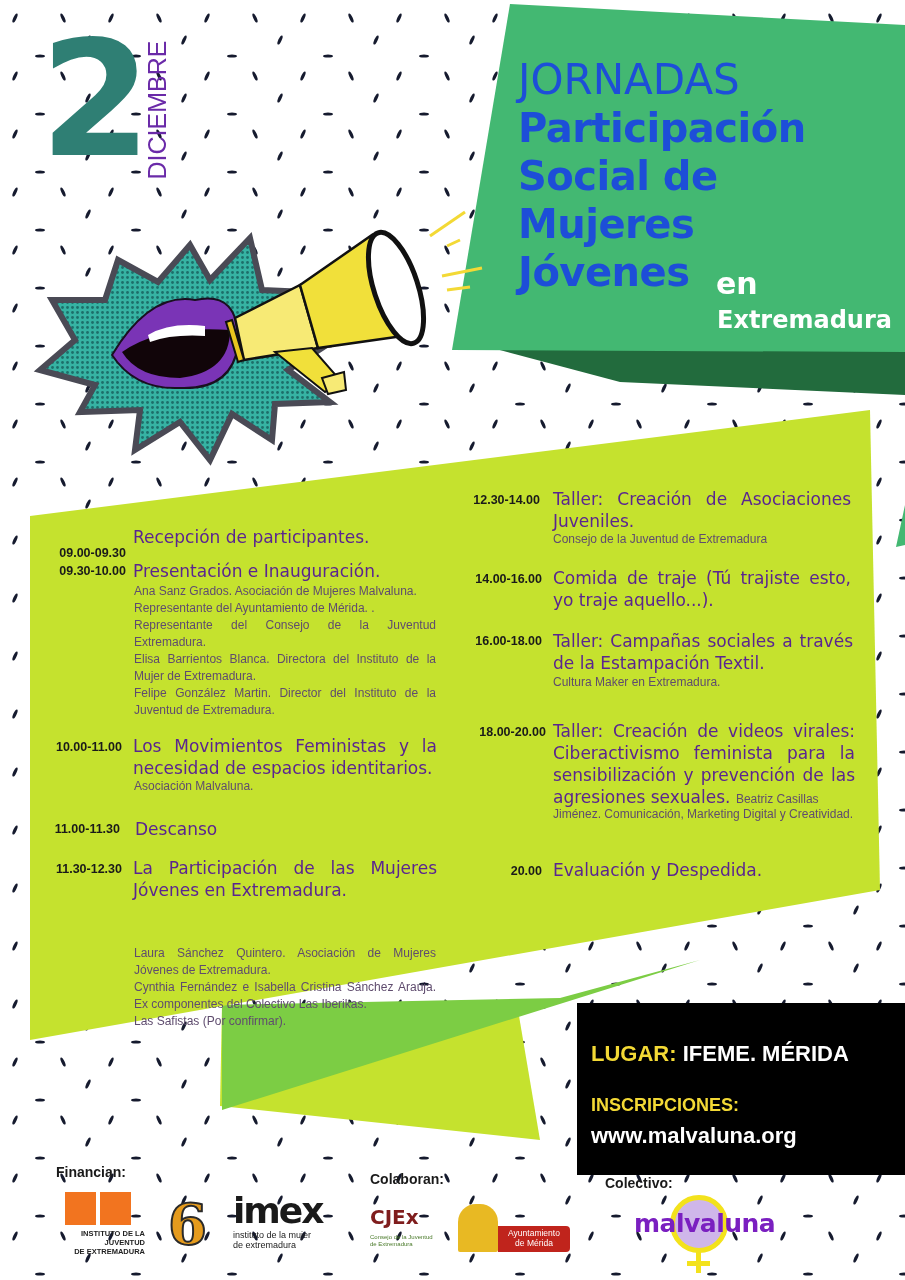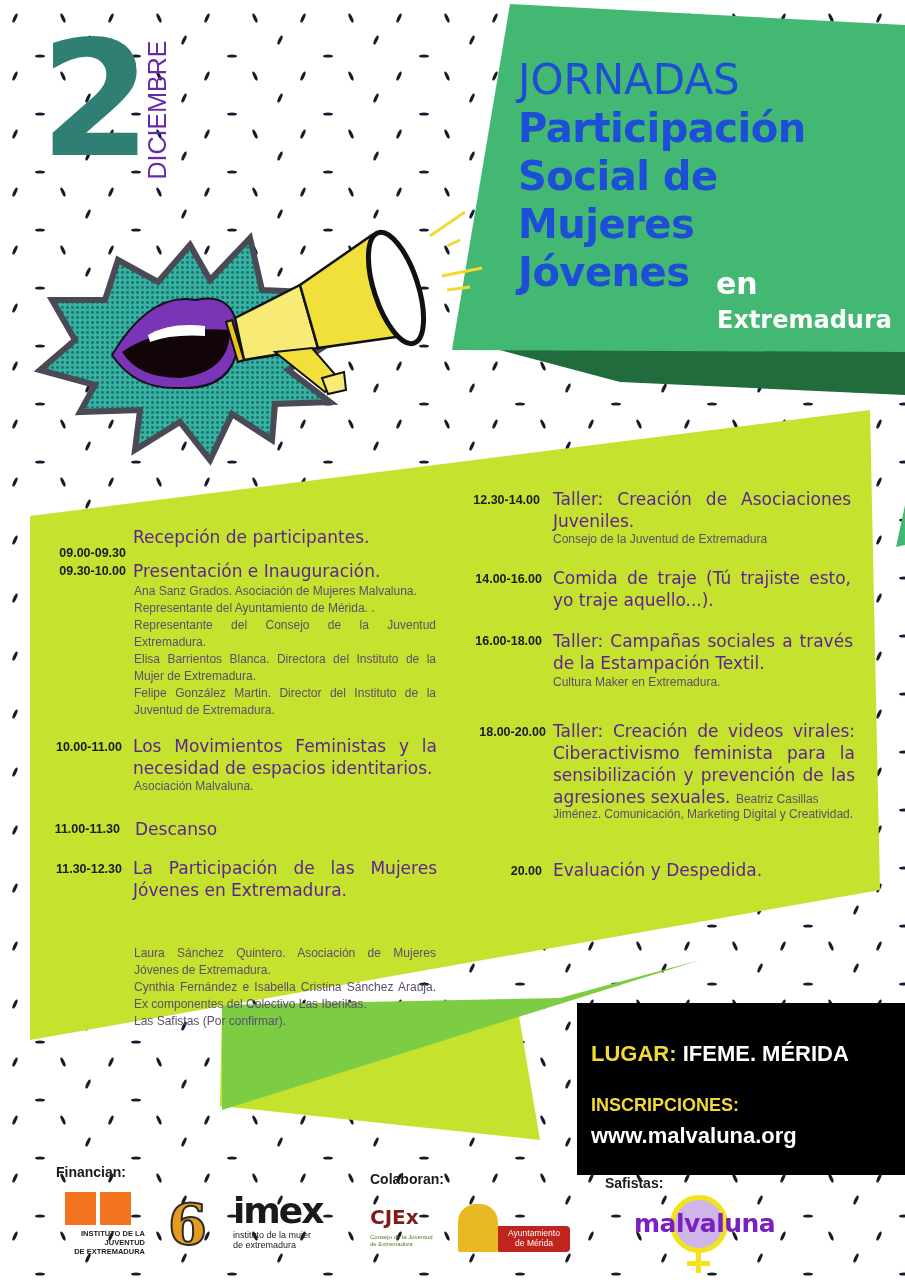--- a/index.html
+++ b/index.html
@@ -172,21 +172,21 @@
   <div class="lug">
     <span class="k">LUGAR:</span>
     <span>IFEME. MÉRIDA</span>
   </div>
   <div class="ins">INSCRIPCIONES:</div>
   <div class="url">www.malvaluna.org</div>
 </div>
 
 <div class="lbl" style="left:56px;top:1164px;">Financian:</div>
 <div class="lbl" style="left:370px;top:1171px;">Colaboran:</div>
-<div class="lbl" style="left:605px;top:1175px;">Safistas:</div>
+<div class="lbl" style="left:605px;top:1175px;">Colectivo:</div>
 
 <div class="logo" style="left:55px;top:1190px;width:90px;height:62px;">
   <div style="position:absolute;left:10px;top:2px;width:31px;height:33px;background:#f2741f;"></div>
   <div style="position:absolute;left:45px;top:2px;width:31px;height:33px;background:#f2741f;"></div>
   <div style="position:absolute;left:0;top:39px;width:90px;font-family:'Liberation Sans',sans-serif;font-size:7.5px;font-weight:bold;color:#222;text-align:right;line-height:9px;">
     <div>INSTITUTO DE LA JUVENTUD</div>
     <div>DE EXTREMADURA</div>
   </div>
 </div>
 <div class="logo" style="left:168px;top:1196px;width:44px;height:56px;">

